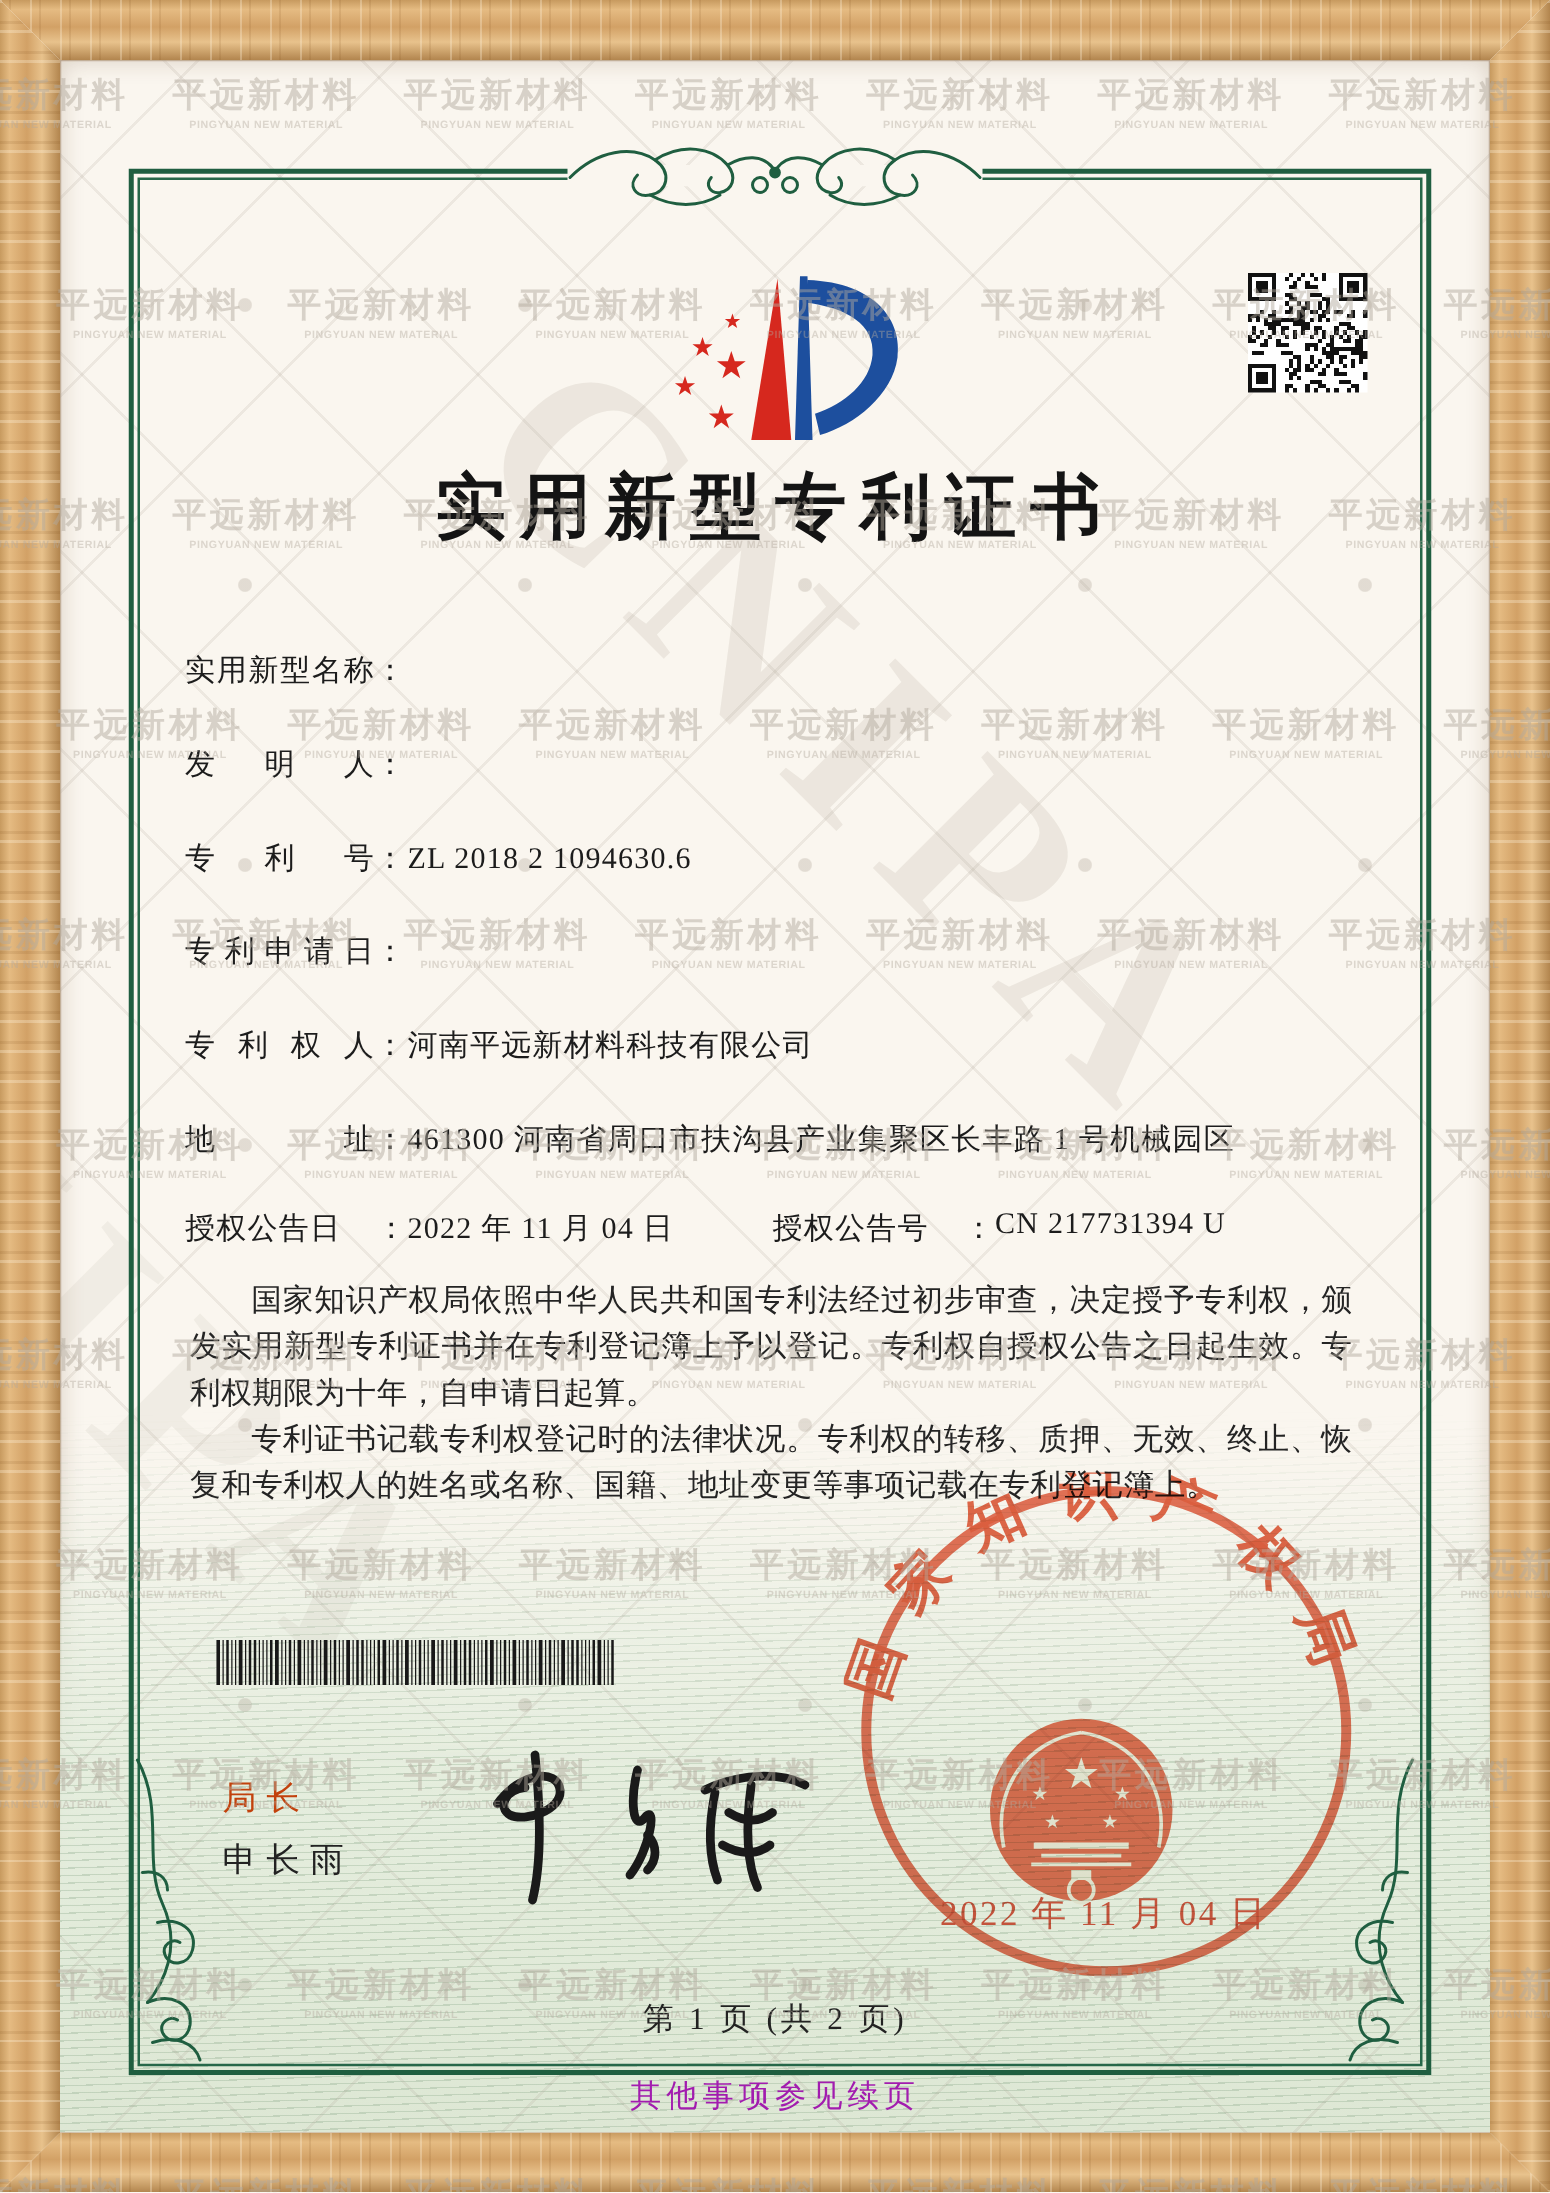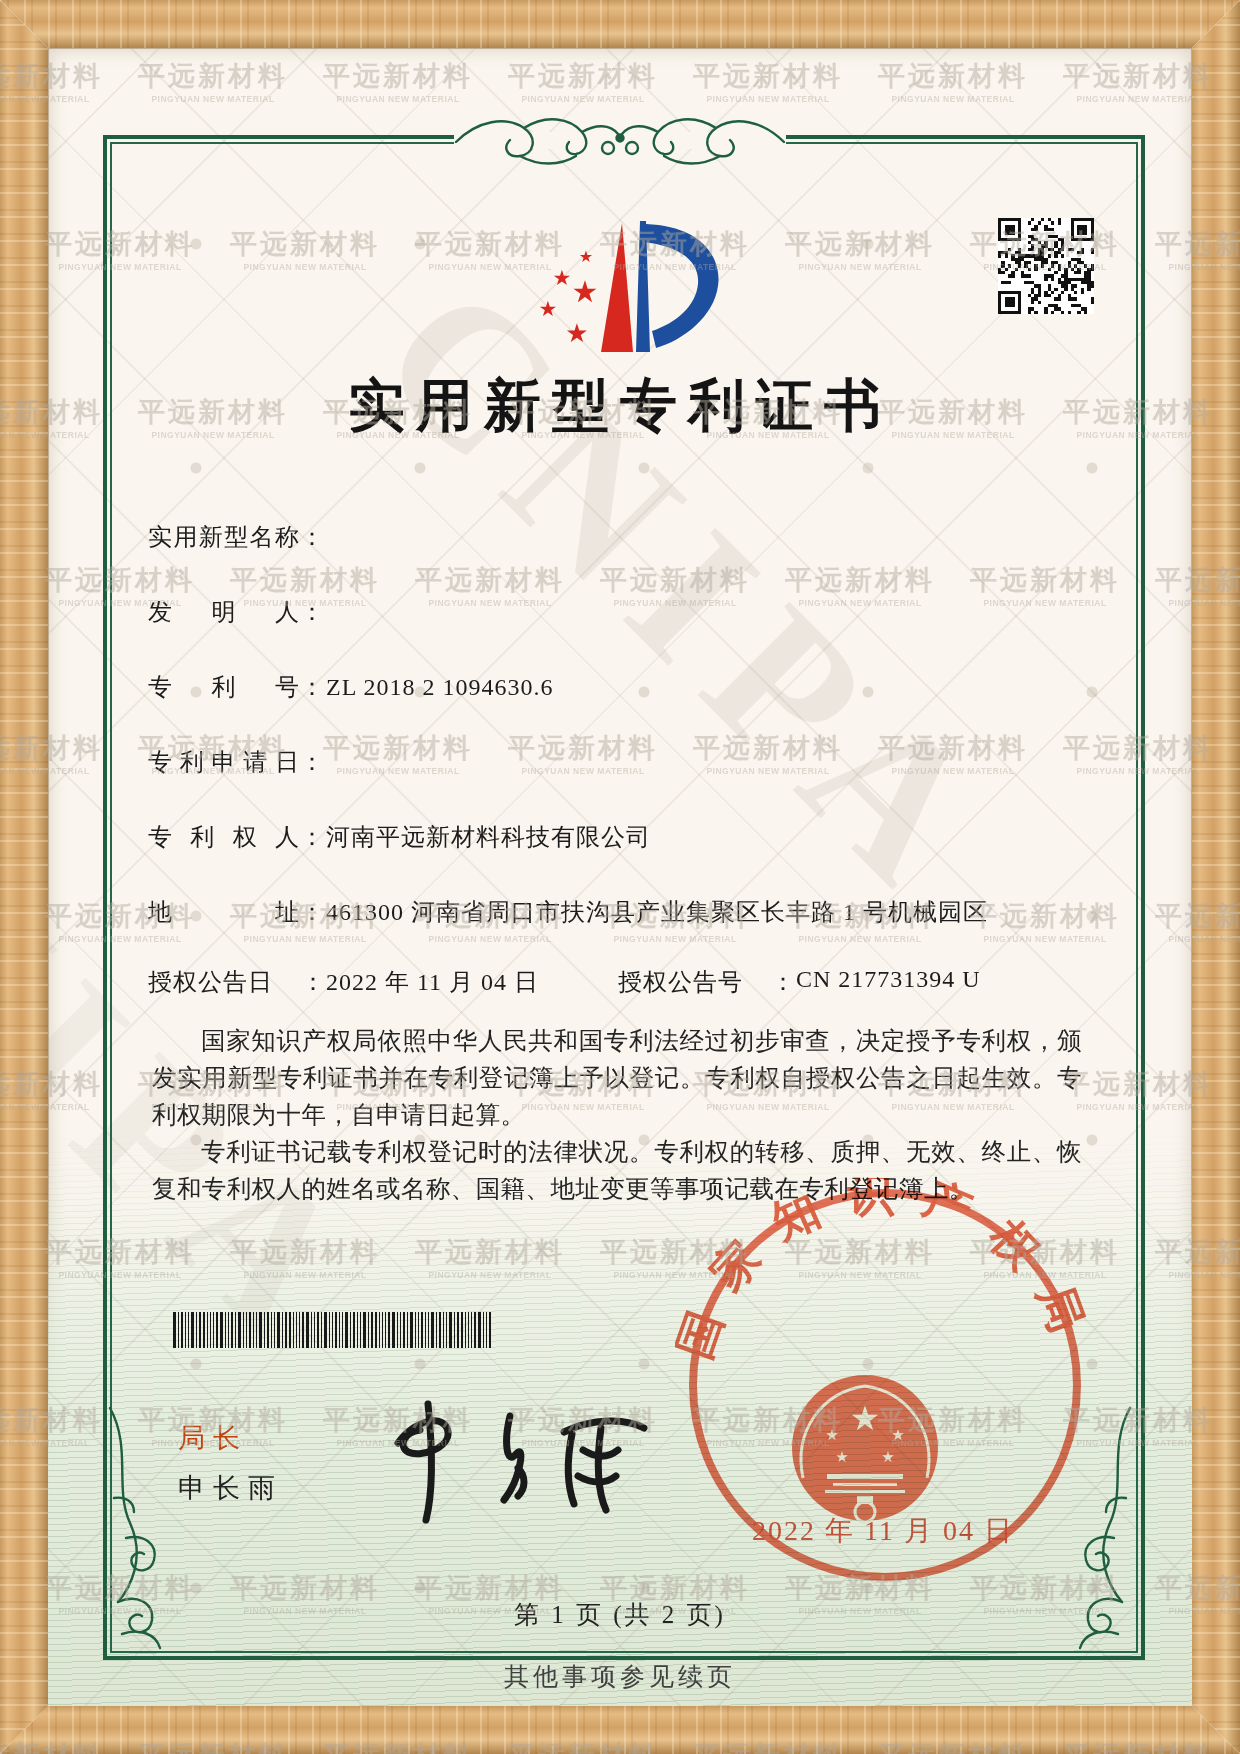--- a/index.html
+++ b/index.html
@@ -58,21 +58,21 @@
   #grant-row .pair:first-child{width:470px;flex:none;}
   #paragraphs{left:152px;top:1022px;width:930px;}
   .para{margin:0;font-size:24.5px;line-height:37px;text-align:justify;text-indent:2em;
         letter-spacing:0.4px;color:#242424;}
   #barcode{left:173px;top:1312px;z-index:5;position:absolute;}
   #director-title{left:178px;top:1420px;font-size:27px;font-family:"Liberation Sans",sans-serif;letter-spacing:8px;color:#c2410c;}
   #director-name{left:178px;top:1470px;font-size:27px;font-family:"Liberation Sans",sans-serif;letter-spacing:8px;color:#222;}
   #signature{position:absolute;left:368px;top:1388px;z-index:6;}
   #seal{position:absolute;left:675px;top:1178px;z-index:6;mix-blend-mode:multiply;opacity:0.92;}
   #footer-page{left:0;width:1240px;top:1598px;text-align:center;font-size:25px;letter-spacing:3px;color:#222;}
-  #footer-note{left:0;width:1240px;top:1660px;text-align:center;font-size:25px;letter-spacing:4px;color:#404040;z-index:5;}
+  #footer-note{left:0;width:1240px;top:1660px;text-align:center;font-size:25px;letter-spacing:4px;color:#a21caf;z-index:5;}
   
   #wm-layer{position:absolute;inset:0;z-index:45;pointer-events:none;overflow:hidden;}
   .wm{position:absolute;width:176px;text-align:center;}
   .wm-cn{font:bold 27px "Liberation Serif",serif;letter-spacing:3px;color:rgba(178,169,157,0.48);}
   .wm-en{font:bold 8.5px "Liberation Sans",sans-serif;letter-spacing:0.5px;color:rgba(178,169,157,0.42);}
 </style>
 </head>
 <body>
 
 <div id="page">

